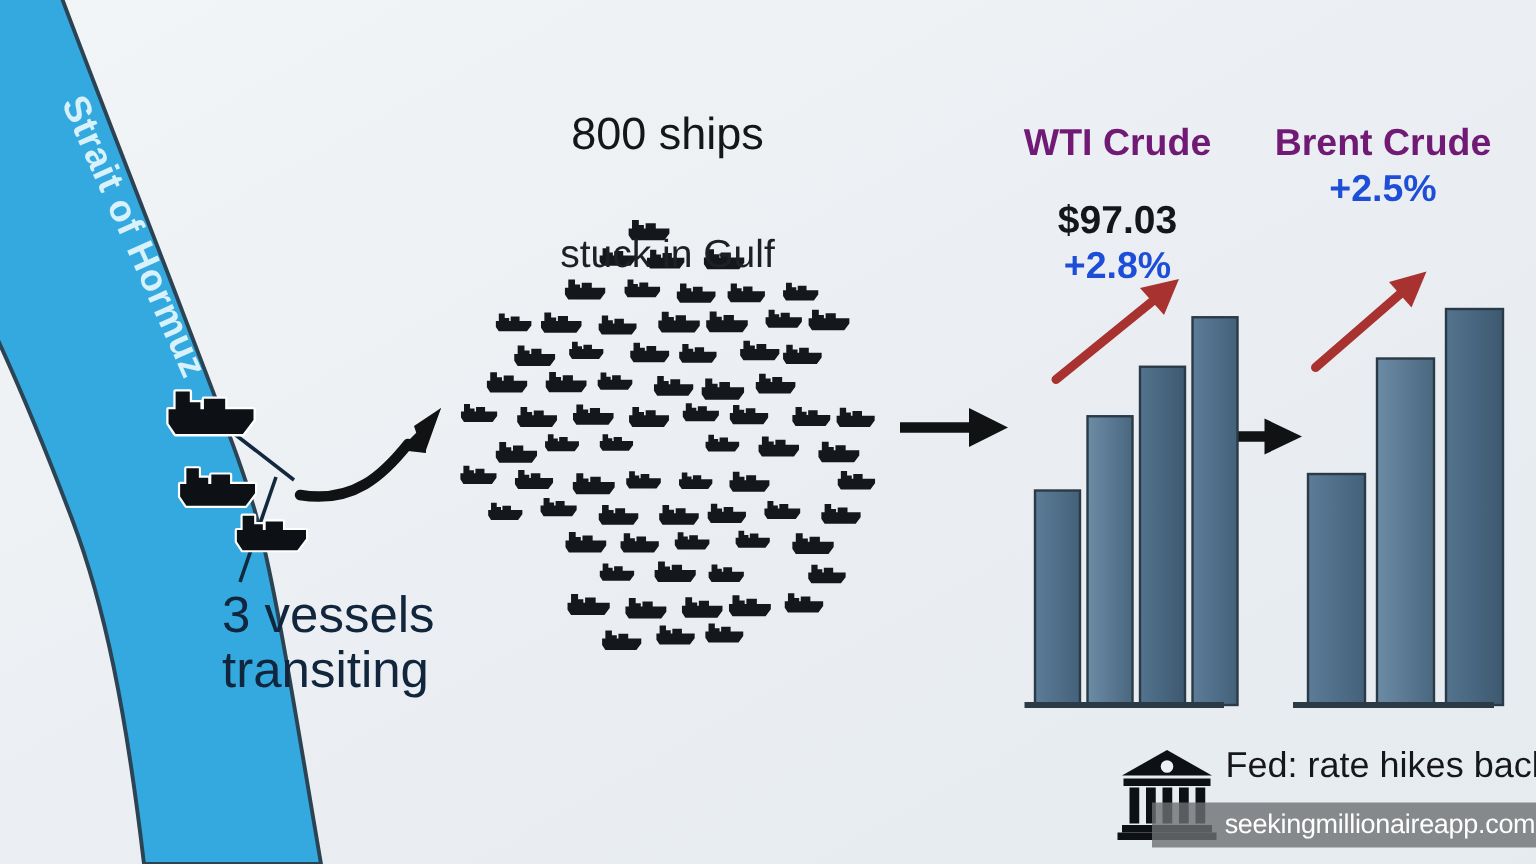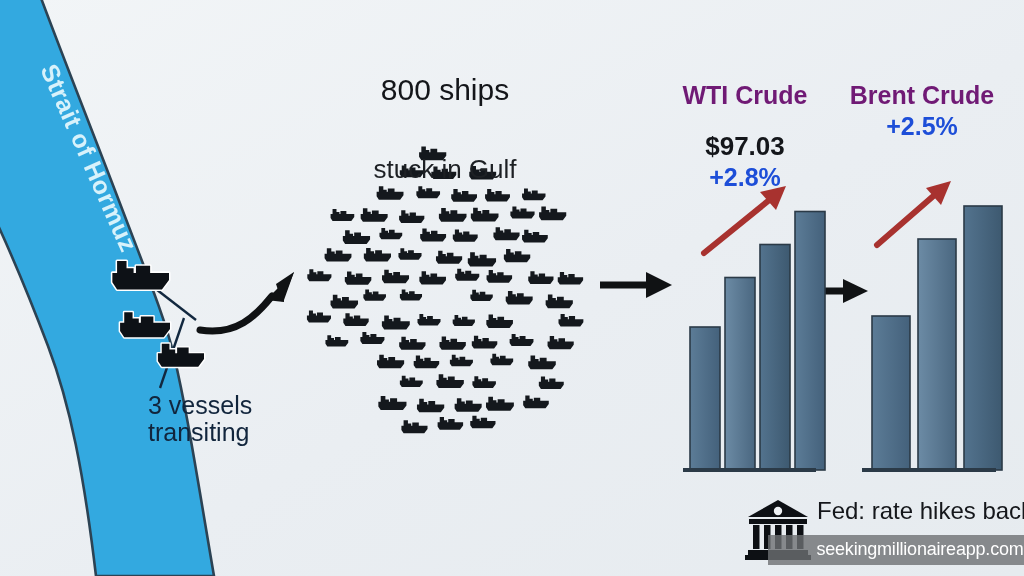--- a/index.html
+++ b/index.html
@@ -36,21 +36,21 @@
     font-weight: 600;
     letter-spacing: 0.5px;
     transform: rotate(66deg);
     transform-origin: left top;
   }
   
   #vessels-caption {
     left: 148px;
     top: 392px;
     color: #11253c;
-    font-size: 25px;
+    font-size: 34px;
     font-weight: 400;
     text-align: left;
   }
   
   #ships-count {
     left: 330px;
     top: 74px;
     width: 230px;
     text-align: center;
     color: #14161a;

